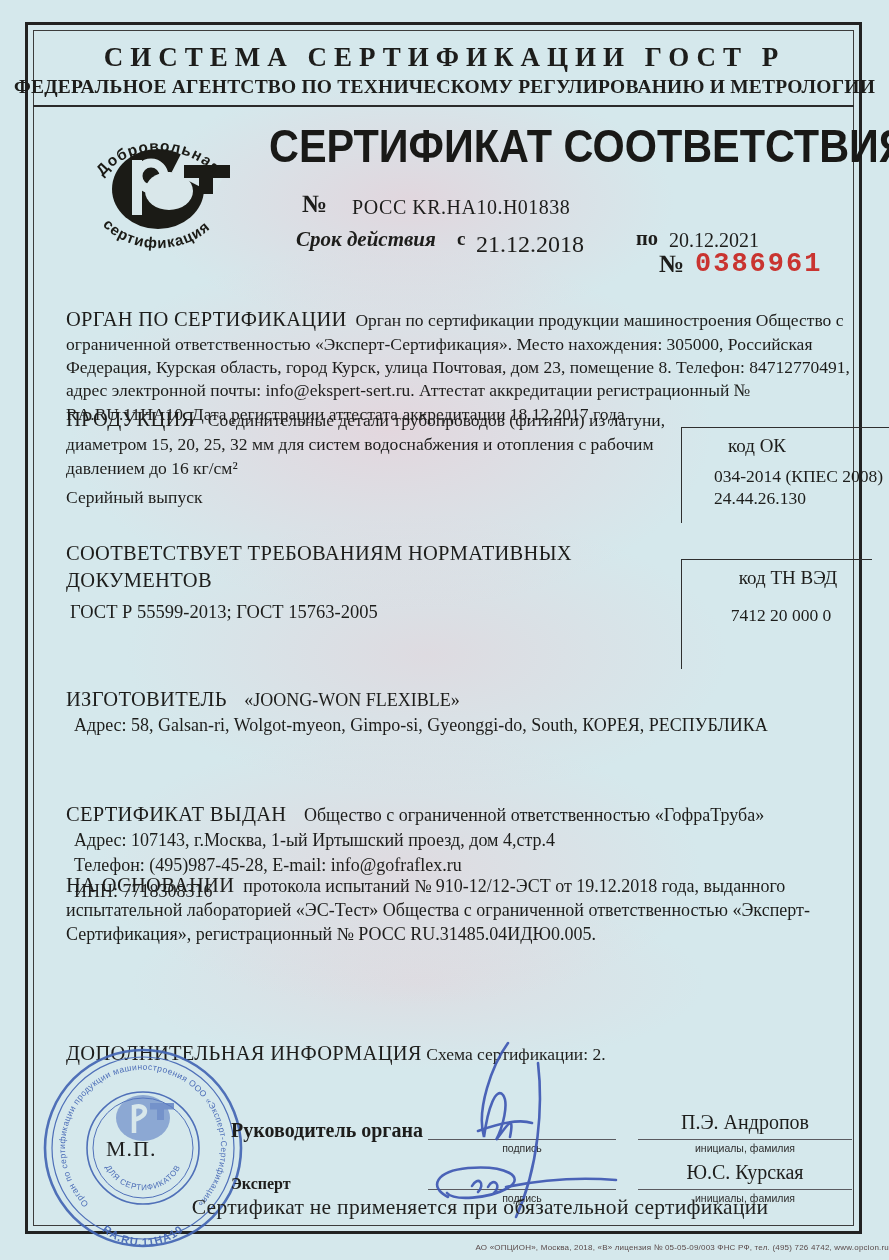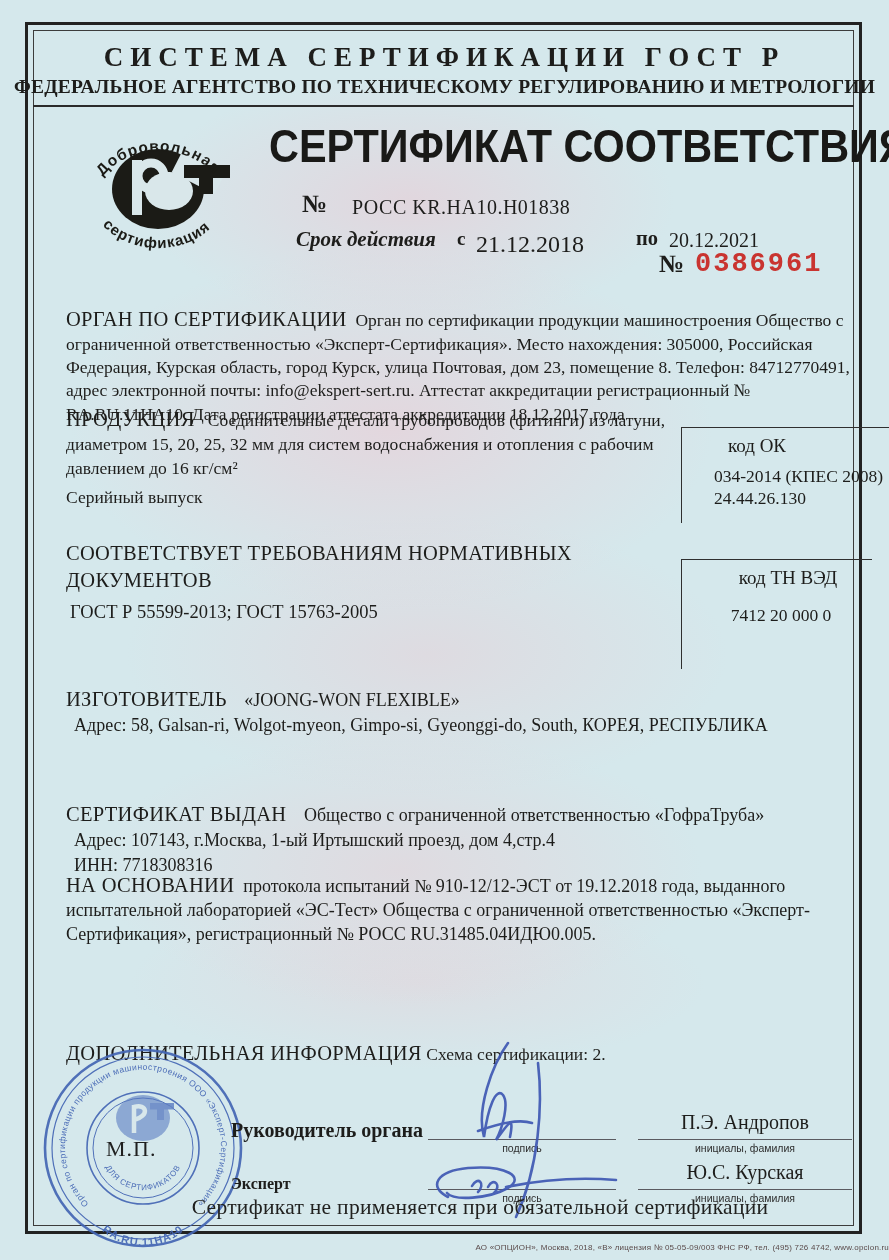--- a/index.html
+++ b/index.html
@@ -145,20 +145,21 @@
   </div>
 
   <div class="abs body-par sec-maker">
     <div><span class="sec-label">ИЗГОТОВИТЕЛЬ</span>&nbsp;&nbsp;&nbsp;&nbsp;<span class="inline-val">«JOONG-WON FLEXIBLE»</span></div>
     <div class="addr-line">Адрес: 58, Galsan-ri, Wolgot-myeon, Gimpo-si, Gyeonggi-do, South, КОРЕЯ, РЕСПУБЛИКА</div>
   </div>
 
   <div class="abs body-par sec-issued">
     <div><span class="sec-label">СЕРТИФИКАТ ВЫДАН</span>&nbsp;&nbsp;&nbsp;&nbsp;<span class="inline-val">Общество с ограниченной ответственностью «ГофраТруба»</span></div>
     <div class="addr-line">Адрес: 107143, г.Москва, 1-ый Иртышский проезд, дом 4,стр.4</div>
+    <div class="addr-line">Телефон: (495)987-45-28, E-mail: info@gofraflex.ru</div>
     <div class="addr-line">ИНН: 7718308316</div>
   </div>
 
   <p class="abs body-par sec-basis" style="font-size:18px"><span class="sec-label">НА ОСНОВАНИИ</span>&nbsp;&nbsp;<span>протокола испытаний № 910-12/12-ЭСТ от 19.12.2018 года, выданного испытательной лабораторией «ЭС-Тест» Общества с ограниченной ответственностью «Эксперт-Сертификация», регистрационный № РОСС RU.31485.04ИДЮ0.005.</span></p>
 
   <p class="abs body-par sec-extra"><span class="sec-label">ДОПОЛНИТЕЛЬНАЯ ИНФОРМАЦИЯ</span>&nbsp;<span>Схема сертификации: 2.</span></p>
 
   <svg class="abs stamp-svg" width="226" height="216" viewBox="0 0 226 216">
     <g stroke="#4466b4" fill="none">
       <circle cx="103" cy="104" r="98" stroke-width="2.6"></circle>

